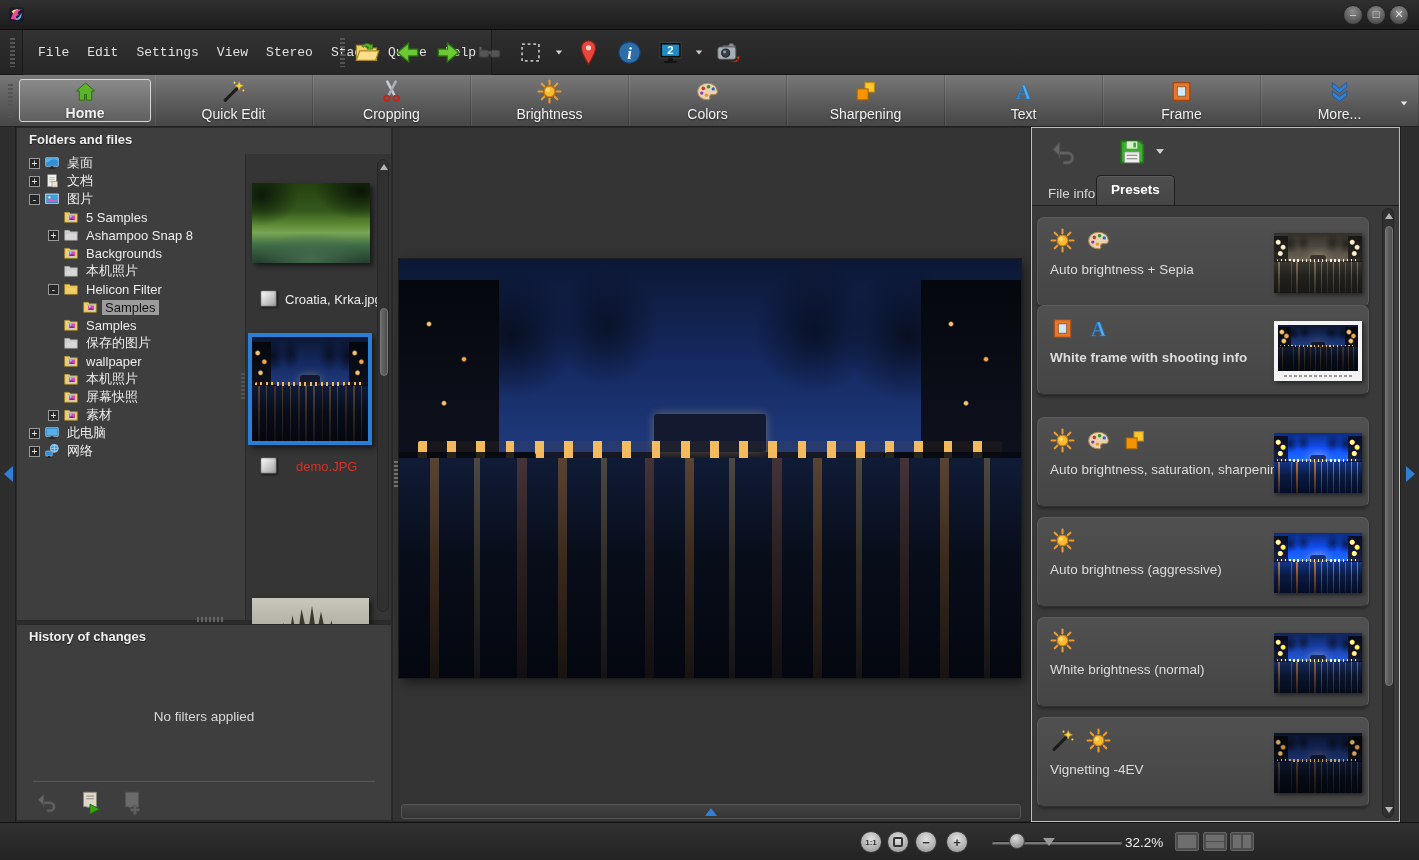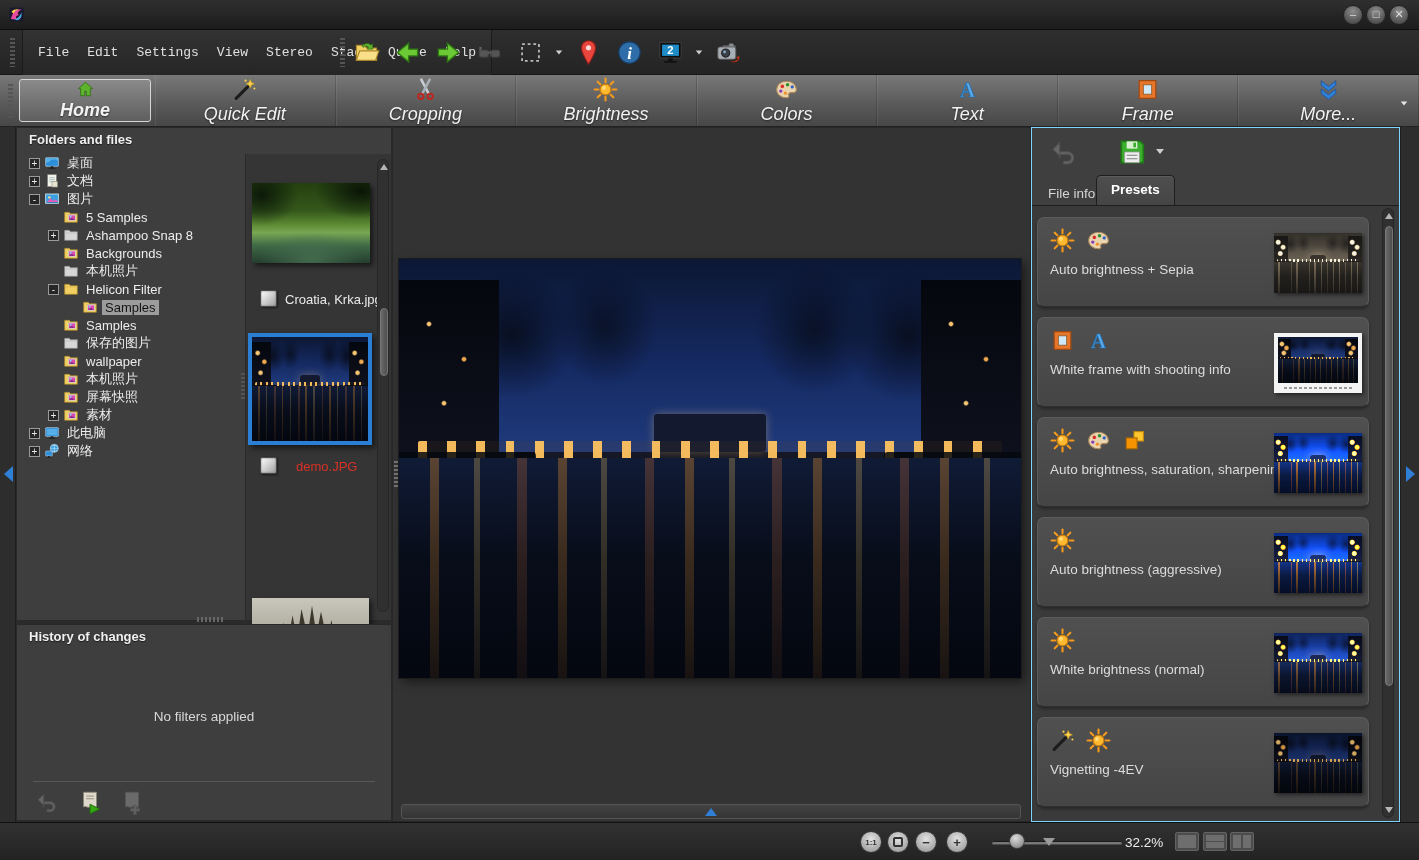--- a/index.html
+++ b/index.html
@@ -39,21 +39,21 @@
 
   
   .ribbon { position:absolute; left:0; top:75px; width:100%; height:52px;
     background:linear-gradient(180deg,#787878,#5b5b5b 55%,#474747);
     border-bottom:1px solid #222; display:flex; }
   .ribbon .grip-v { position:absolute; left:8px; top:9px; height:34px; }
   .rtab { flex:1; display:flex; flex-direction:column; align-items:center; justify-content:center;
     gap:2px; position:relative; border-right:1px solid rgba(0,0,0,.16);
     box-shadow:inset 1px 0 0 rgba(255,255,255,.07); }
   .rtab svg { width:25px; height:25px; }
-  .rtab .rlabel { font-size:18px; color:#f2f2f2; text-shadow:0 1px 2px rgba(0,0,0,.55);font-style:italic; }
+  .rtab .rlabel { font-size:14px; color:#f2f2f2; text-shadow:0 1px 2px rgba(0,0,0,.55); }
   .rtab.selected { flex:0 0 132px; margin:4px 4px 4px 19px; border:1px solid #d6d6d6; border-radius:3px;
     background:linear-gradient(180deg,#8a8a8a,#5f5f5f); box-shadow:none; }
   .rtab.selected .rlabel { font-weight:bold; }
   .rtab .caret { position:absolute; right:10px; bottom:20px; border-top-color:#e8e8e8; transform:scale(.8); }
 
   
   .edgestrip { position:absolute; top:127px; bottom:38px; width:16px; background:#2d2d2d; }
   .edgestrip.left { left:0; border-right:1px solid #1d1d1d; }
   .edgestrip.right { right:0; width:19px; border-left:1px solid #1d1d1d; }
   .tri-l { position:absolute; left:4px; top:339px; width:0; height:0;
@@ -504,20 +504,26 @@
         <div class="rlabel">Brightness</div>
       </div>
       <div class="rtab">
         <svg class="ic" width="25" height="25">
           <use href="#i-palette"></use>
         </svg>
         <div class="rlabel">Colors</div>
       </div>
       <div class="rtab">
         <svg class="ic" width="25" height="25">
+          <use href="#i-sharpen"></use>
+        </svg>
+        <div class="rlabel">Sharpening</div>
+      </div>
+      <div class="rtab">
+        <svg class="ic" width="25" height="25">
           <use href="#i-textA"></use>
         </svg>
         <div class="rlabel">Text</div>
       </div>
       <div class="rtab">
         <svg class="ic" width="25" height="25">
           <use href="#i-frame"></use>
         </svg>
         <div class="rlabel">Frame</div>
       </div>
@@ -764,21 +770,21 @@
               <div class="br"></div>
               <div class="bridge"></div>
               <div class="hz"></div>
               <div class="bank l"></div>
               <div class="bank r"></div>
               <div class="wa"></div>
               <div class="rf"></div>
             </div>
           </div>
         </div>
-        <div class="pcard v-frame" style="top: 111px;">
+        <div class="pcard v-frame" style="top: 99px; font-weight: bold;">
           <div class="picons">
             <svg class="ic" width="25" height="25">
               <use href="#i-frame"></use>
             </svg>
             <svg class="ic" width="25" height="25">
               <use href="#i-textA"></use>
             </svg>
           </div>
           <div class="plabel">White frame with shooting info</div>
           <div class="pthumb">

